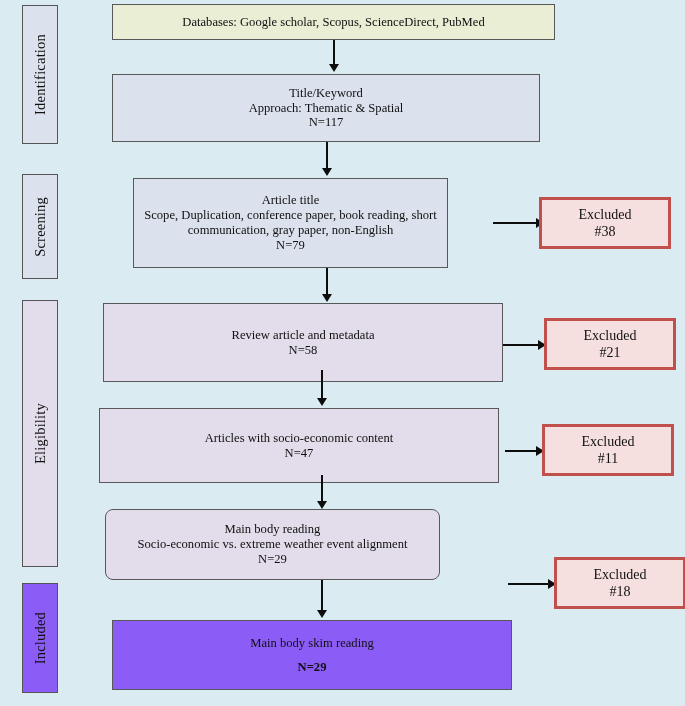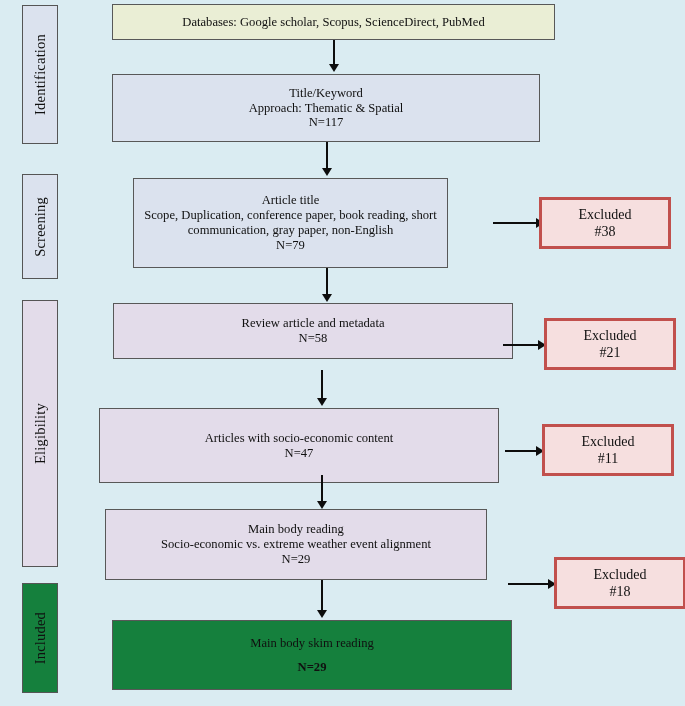--- a/index.html
+++ b/index.html
@@ -34,21 +34,21 @@
     font-size: 12.6px;
     padding: 2px 6px;
   }
   .box .ln { display: block; white-space: nowrap; }
   .box .ln.bold { font-weight: bold; }
 
   
   .fill-green { background: #eaeed5; }
   .fill-blue  { background: #dbe2ee; }
   .fill-lav   { background: #e3dcea; }
-  .fill-peach { background: #15803d; gap: 9px; }
+  .fill-peach { background: #8b5cf6; gap: 9px; }
 
   
   .stagebar {
     position: absolute;
     box-sizing: border-box;
     border: 1px solid #555;
     display: flex;
     align-items: center;
     justify-content: center;
   }
@@ -150,21 +150,21 @@
   <div class="arrowright" style="left:536px; top:217.5px;"></div>
 
   <div class="excl" style="left:539px; top:197px; width:132px; height:52px;">
     <span class="ln">Excluded</span>
     <span class="ln">#38</span>
   </div>
 
   <div class="vline" style="left:326px; top:268px; height:28px;"></div>
   <div class="arrowdown" style="left:321.5px; top:294px;"></div>
 
-  <div class="box fill-lav" style="left:113px; top:303px; width:400px; height:56px;text-align:center;">
+  <div class="box fill-lav" style="left:103px; top:303px; width:400px; height:79px;text-align:center;">
     <span class="ln">Review article and metadata</span>
     <span class="ln">N=58</span>
   </div>
 
   <div class="hline" style="left:503px; top:344px; width:37px;"></div>
   <div class="arrowright" style="left:538px; top:339.5px;"></div>
 
   <div class="excl" style="left:544px; top:318px; width:132px; height:52px;">
     <span class="ln">Excluded</span>
     <span class="ln">#21</span>
@@ -182,21 +182,21 @@
   <div class="arrowright" style="left:536px; top:445.5px;"></div>
 
   <div class="excl" style="left:542px; top:424px; width:132px; height:52px;">
     <span class="ln">Excluded</span>
     <span class="ln">#11</span>
   </div>
 
   <div class="vline" style="left:321px; top:475px; height:28px;"></div>
   <div class="arrowdown" style="left:316.5px; top:501px;"></div>
 
-  <div class="box fill-lav" style="left:105px; top:509px; width:382px; height:71px;">
+  <div class="box fill-lav" style="left:105px; top:509px; width:335px; height:71px;border-radius:8px;">
     <span class="ln">Main body reading</span>
     <span class="ln">Socio-economic vs. extreme weather event alignment</span>
     <span class="ln">N=29</span>
   </div>
 
   <div class="hline" style="left:508px; top:583px; width:42px;"></div>
   <div class="arrowright" style="left:548px; top:578.5px;"></div>
 
   <div class="excl" style="left:554px; top:557px; width:132px; height:52px;">
     <span class="ln">Excluded</span>

